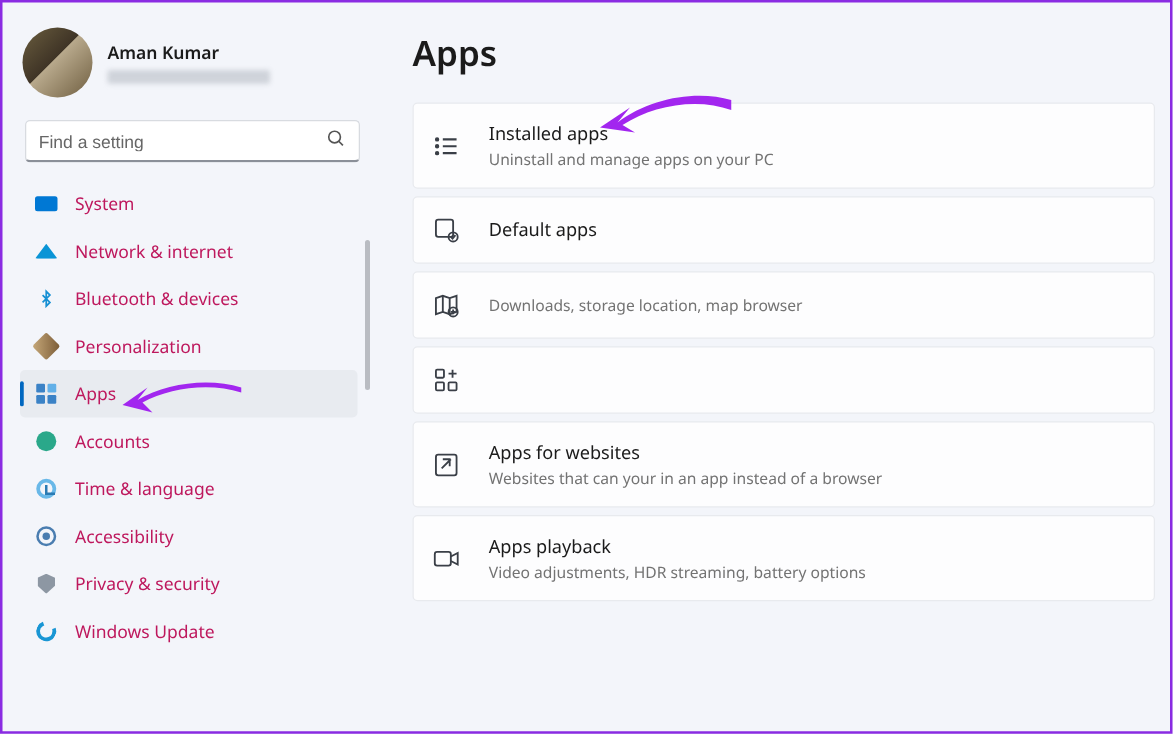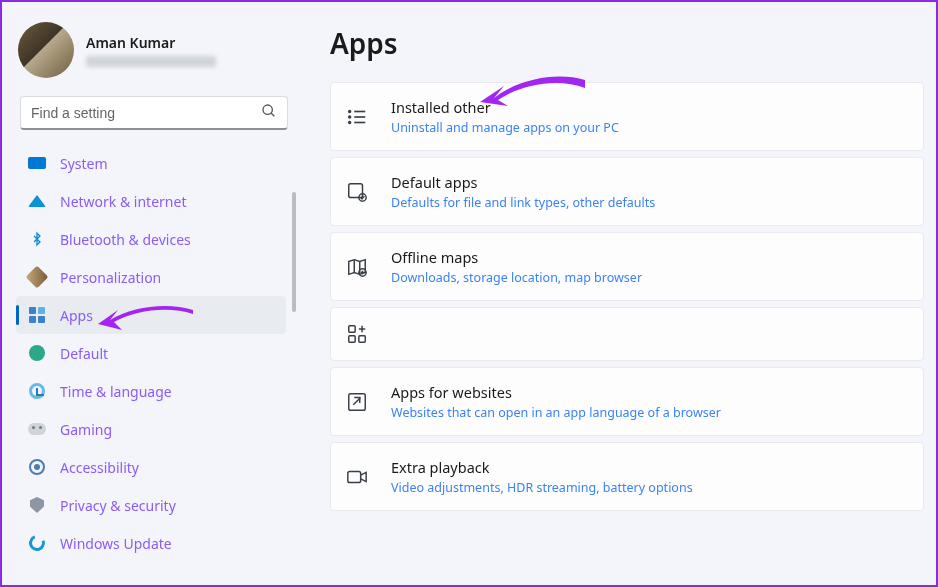--- a/index.html
+++ b/index.html
@@ -77,21 +77,21 @@
   }
   .nav-item {
     display: flex;
     align-items: center;
     gap: 14px;
     height: 38px;
     padding: 0 10px 0 12px;
     border-radius: 4px;
     cursor: pointer;
     font-size: 14px;
-    color: #8b5cf6;
+    color: #be185d;
     position: relative;
   }
   .nav-item .nic {
     width: 18px;
     height: 18px;
     display: flex;
     align-items: center;
     justify-content: center;
     flex-shrink: 0;
   }
@@ -153,21 +153,21 @@
     width: 24px;
     height: 24px;
     display: flex;
     align-items: center;
     justify-content: center;
     flex-shrink: 0;
     color: #3a3f47;
   }
   .card .ct { display:flex; flex-direction:column; gap:2px; }
   .card .ctitle { font-size: 14.5px; color: #1b1b1b; }
-  .card .cdesc { font-size: 12.5px; color: #3b82f6; }
+  .card .cdesc { font-size: 12.5px; color: #737373; }
 
   
   .arrow {
     position: absolute;
     pointer-events: none;
   }
   .arrow svg { overflow: visible; }
   .arrow-fill { fill: #a226ef; }
 
   
@@ -254,36 +254,30 @@
               <span></span>
             </span>
           </span>
         <span>Apps</span>
       </div>
 
       <div class="nav-item">
         <span class="nic">
             <span class="i-acct"></span>
           </span>
-        <span>Default</span>
+        <span>Accounts</span>
       </div>
 
       <div class="nav-item">
         <span class="nic">
             <span class="i-time"></span>
           </span>
         <span>Time &amp; language</span>
       </div>
 
-      <div class="nav-item">
-        <span class="nic">
-            <span class="i-game"></span>
-          </span>
-        <span>Gaming</span>
-      </div>
 
       <div class="nav-item">
         <span class="nic">
             <span class="i-acc"></span>
           </span>
         <span>Accessibility</span>
       </div>
 
       <div class="nav-item">
         <span class="nic">
@@ -317,51 +311,49 @@
           <svg viewBox="0 0 24 24" width="22" height="22" fill="none" stroke="currentColor" stroke-width="1.8">
               <circle cx="4" cy="6" r="1" fill="currentColor"></circle>
               <circle cx="4" cy="12" r="1" fill="currentColor"></circle>
               <circle cx="4" cy="18" r="1" fill="currentColor"></circle>
               <line x1="9" y1="6" x2="21" y2="6"></line>
               <line x1="9" y1="12" x2="21" y2="12"></line>
               <line x1="9" y1="18" x2="21" y2="18"></line>
             </svg>
         </span>
         <div class="ct">
-          <span class="ctitle">Installed other</span>
+          <span class="ctitle">Installed apps</span>
           <span class="cdesc">Uninstall and manage apps on your PC</span>
         </div>
       </div>
 
 
       <div class="card">
         <span class="cic">
           <svg viewBox="0 0 24 24" width="22" height="22" fill="none" stroke="currentColor" stroke-width="1.6">
               <rect x="3" y="3" width="15" height="15" rx="2"></rect>
               <circle cx="18" cy="18" r="4"></circle>
               <path d="M16 18l1.5 1.5L20 16.5"></path>
             </svg>
         </span>
         <div class="ct">
           <span class="ctitle">Default apps</span>
-          <span class="cdesc">Defaults for file and link types, other defaults</span>
         </div>
       </div>
 
       <div class="card">
         <span class="cic">
           <svg viewBox="0 0 24 24" width="22" height="22" fill="none" stroke="currentColor" stroke-width="1.6">
               <path d="M3 6l6-2 6 2 6-2v14l-6 2-6-2-6 2V6z"></path>
               <path d="M9 4v14M15 6v14"></path>
               <circle cx="18" cy="18" r="4"></circle>
               <path d="M18 16v4M16 18h4"></path>
             </svg>
         </span>
         <div class="ct">
-          <span class="ctitle">Offline maps</span>
           <span class="cdesc">Downloads, storage location, map browser</span>
         </div>
       </div>
 
       <div class="card">
         <span class="cic">
           <svg viewBox="0 0 24 24" width="22" height="22" fill="none" stroke="currentColor" stroke-width="1.6">
               <rect x="3" y="3" width="7" height="7" rx="1"></rect>
               <rect x="3" y="14" width="7" height="7" rx="1"></rect>
               <rect x="14" y="14" width="7" height="7" rx="1"></rect>
@@ -372,33 +364,33 @@
 
       <div class="card">
         <span class="cic">
           <svg viewBox="0 0 24 24" width="22" height="22" fill="none" stroke="currentColor" stroke-width="1.6">
               <rect x="3" y="3" width="18" height="18" rx="2"></rect>
               <path d="M8 15l8-8M9 7h6v6"></path>
             </svg>
         </span>
         <div class="ct">
           <span class="ctitle">Apps for websites</span>
-          <span class="cdesc">Websites that can open in an app language of a browser</span>
+          <span class="cdesc">Websites that can your in an app instead of a browser</span>
         </div>
       </div>
 
       <div class="card">
         <span class="cic">
           <svg viewBox="0 0 24 24" width="22" height="22" fill="none" stroke="currentColor" stroke-width="1.6">
               <rect x="2" y="6" width="14" height="12" rx="2"></rect>
               <path d="M16 10l6-3v10l-6-3"></path>
             </svg>
         </span>
         <div class="ct">
-          <span class="ctitle">Extra playback</span>
+          <span class="ctitle">Apps playback</span>
           <span class="cdesc">Video adjustments, HDR streaming, battery options</span>
         </div>
       </div>
 
     </div>
   </main>
 </div>
 
 <div class="arrow" style="left:98px; top:300px;">
   <svg width="100" height="40">

